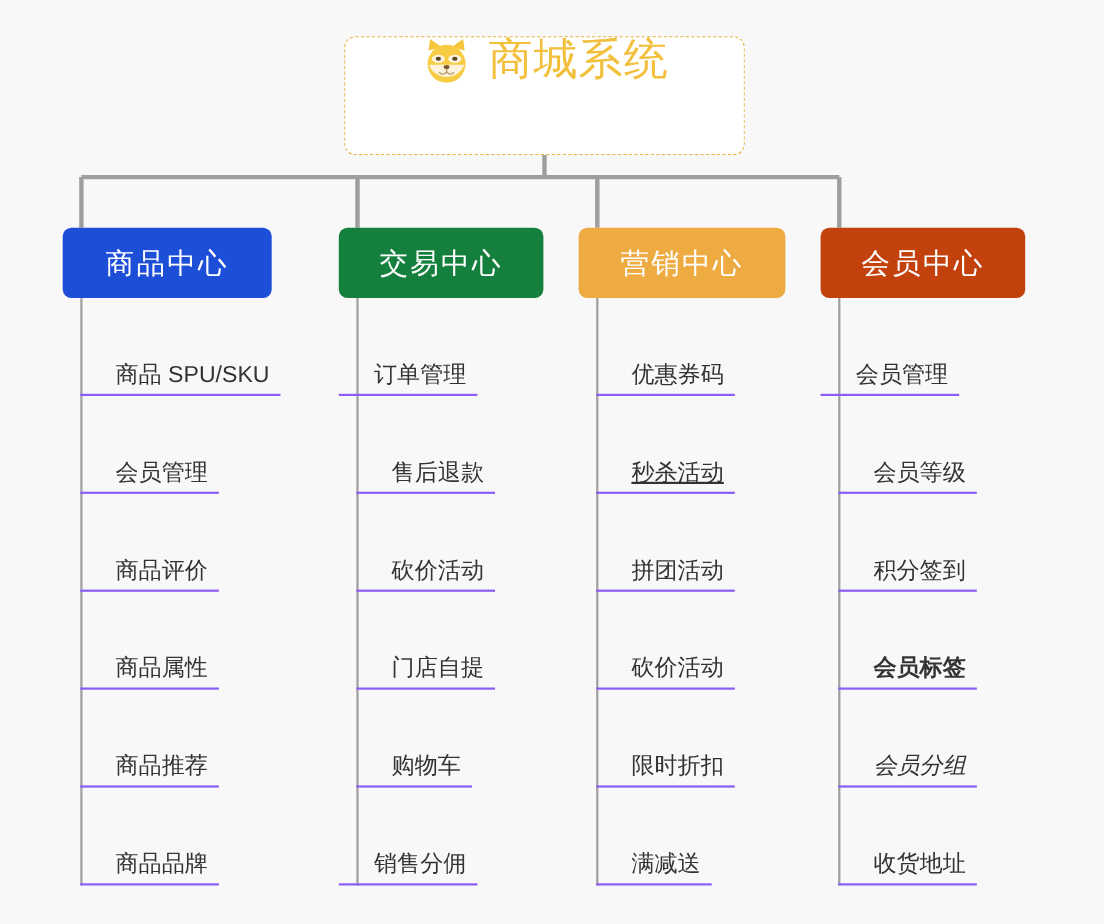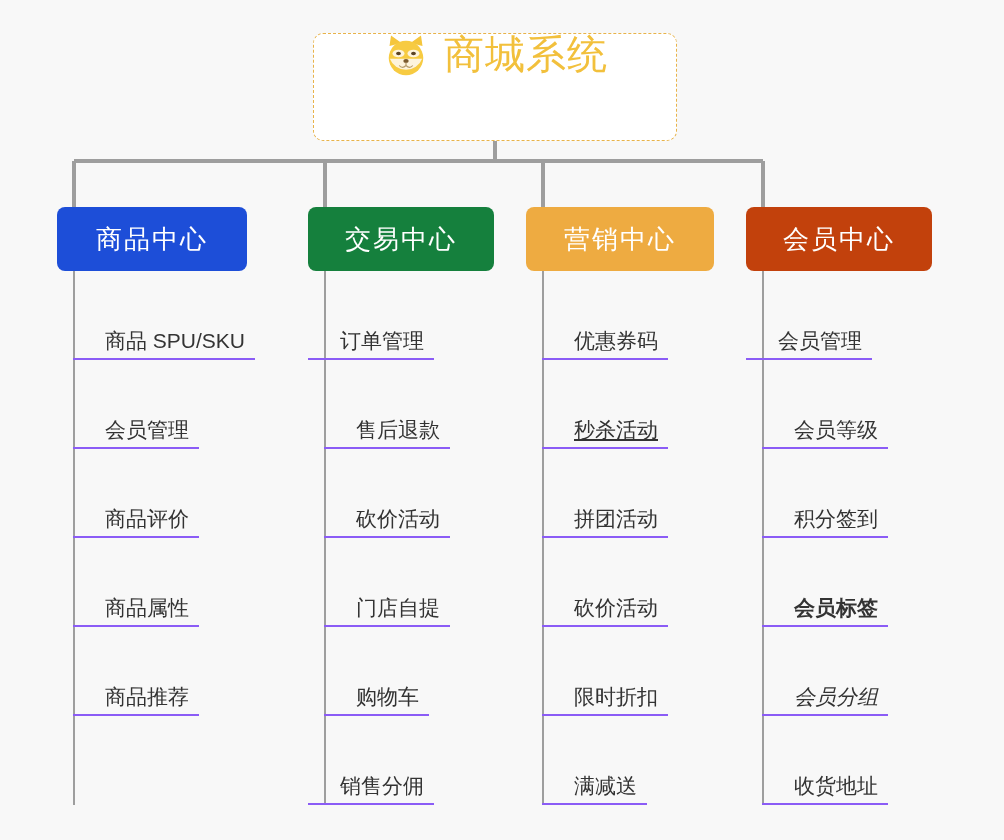--- a/index.html
+++ b/index.html
@@ -160,20 +160,23 @@
           </div>
           <div class="leaf">
             <span class="leaf-label" style="margin-left: 16px;">商品评价</span>
           </div>
           <div class="leaf">
             <span class="leaf-label" style="margin-left: 16px;">商品属性</span>
           </div>
           <div class="leaf">
             <span class="leaf-label" style="margin-left: 16px; padding-left: 32px;">商品推荐</span>
           </div>
+          <div class="leaf">
+            <span class="leaf-label" style="margin-left: 16px;">商品品牌</span>
+          </div>
         </div>
       </div>
       <div class="branch" style="left: 308px; width: 186px;">
         <div class="cat-box" style="background: #15803d; width: 186px;">
           <span>交易中心</span>
         </div>
         <div class="leaves">
           <div class="spine" style="left: 16px; height: 534px;"></div>
           <div class="leaf">
             <span class="leaf-label" style="margin-left: 0;">订单管理</span>

